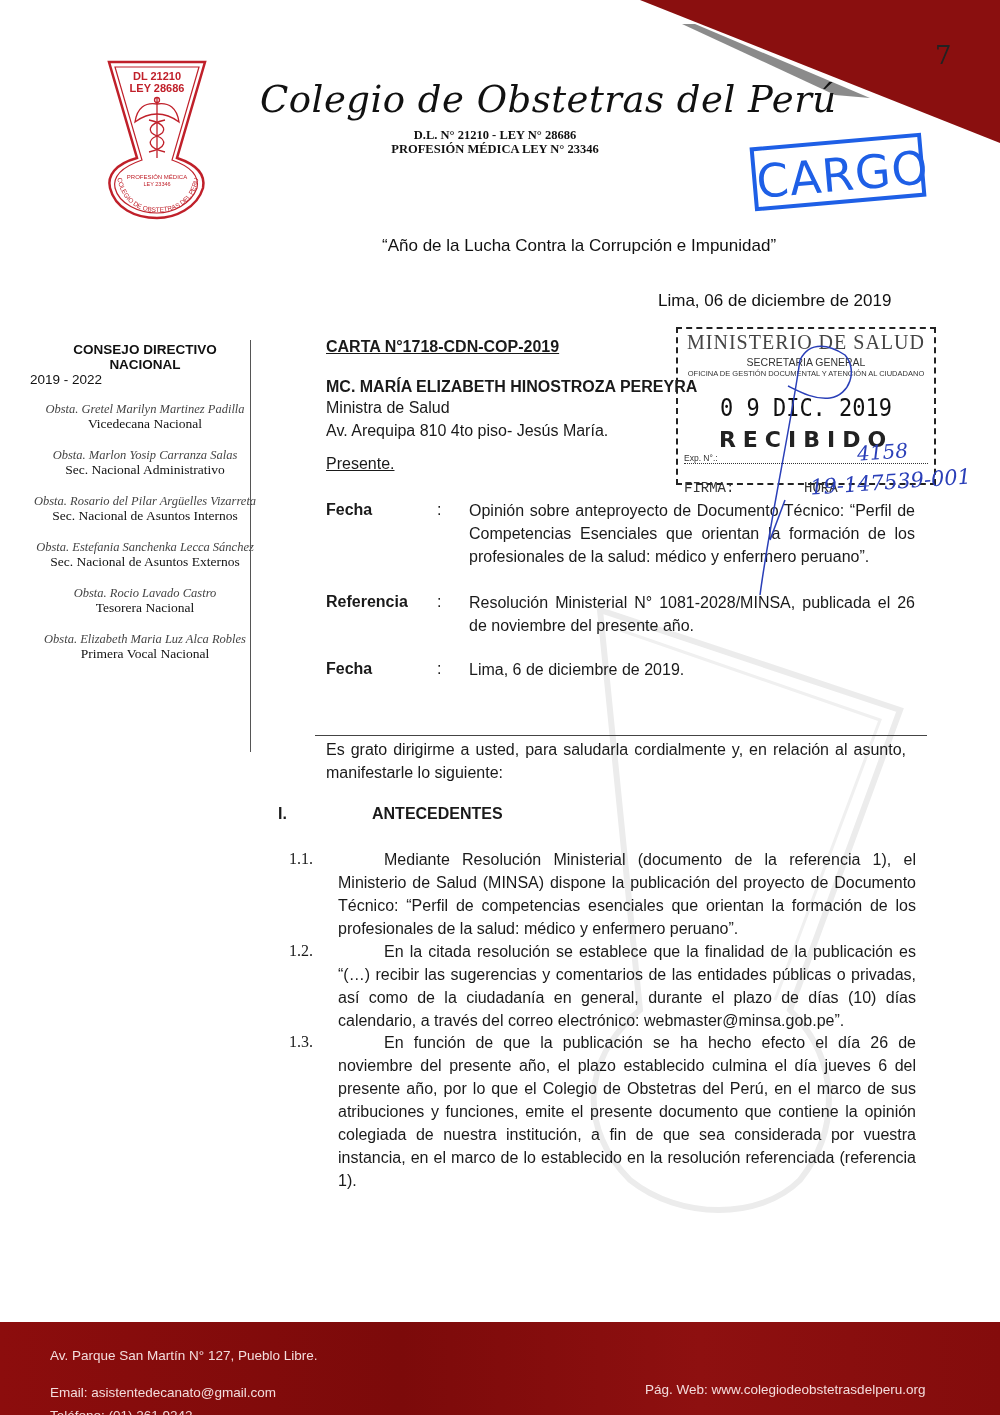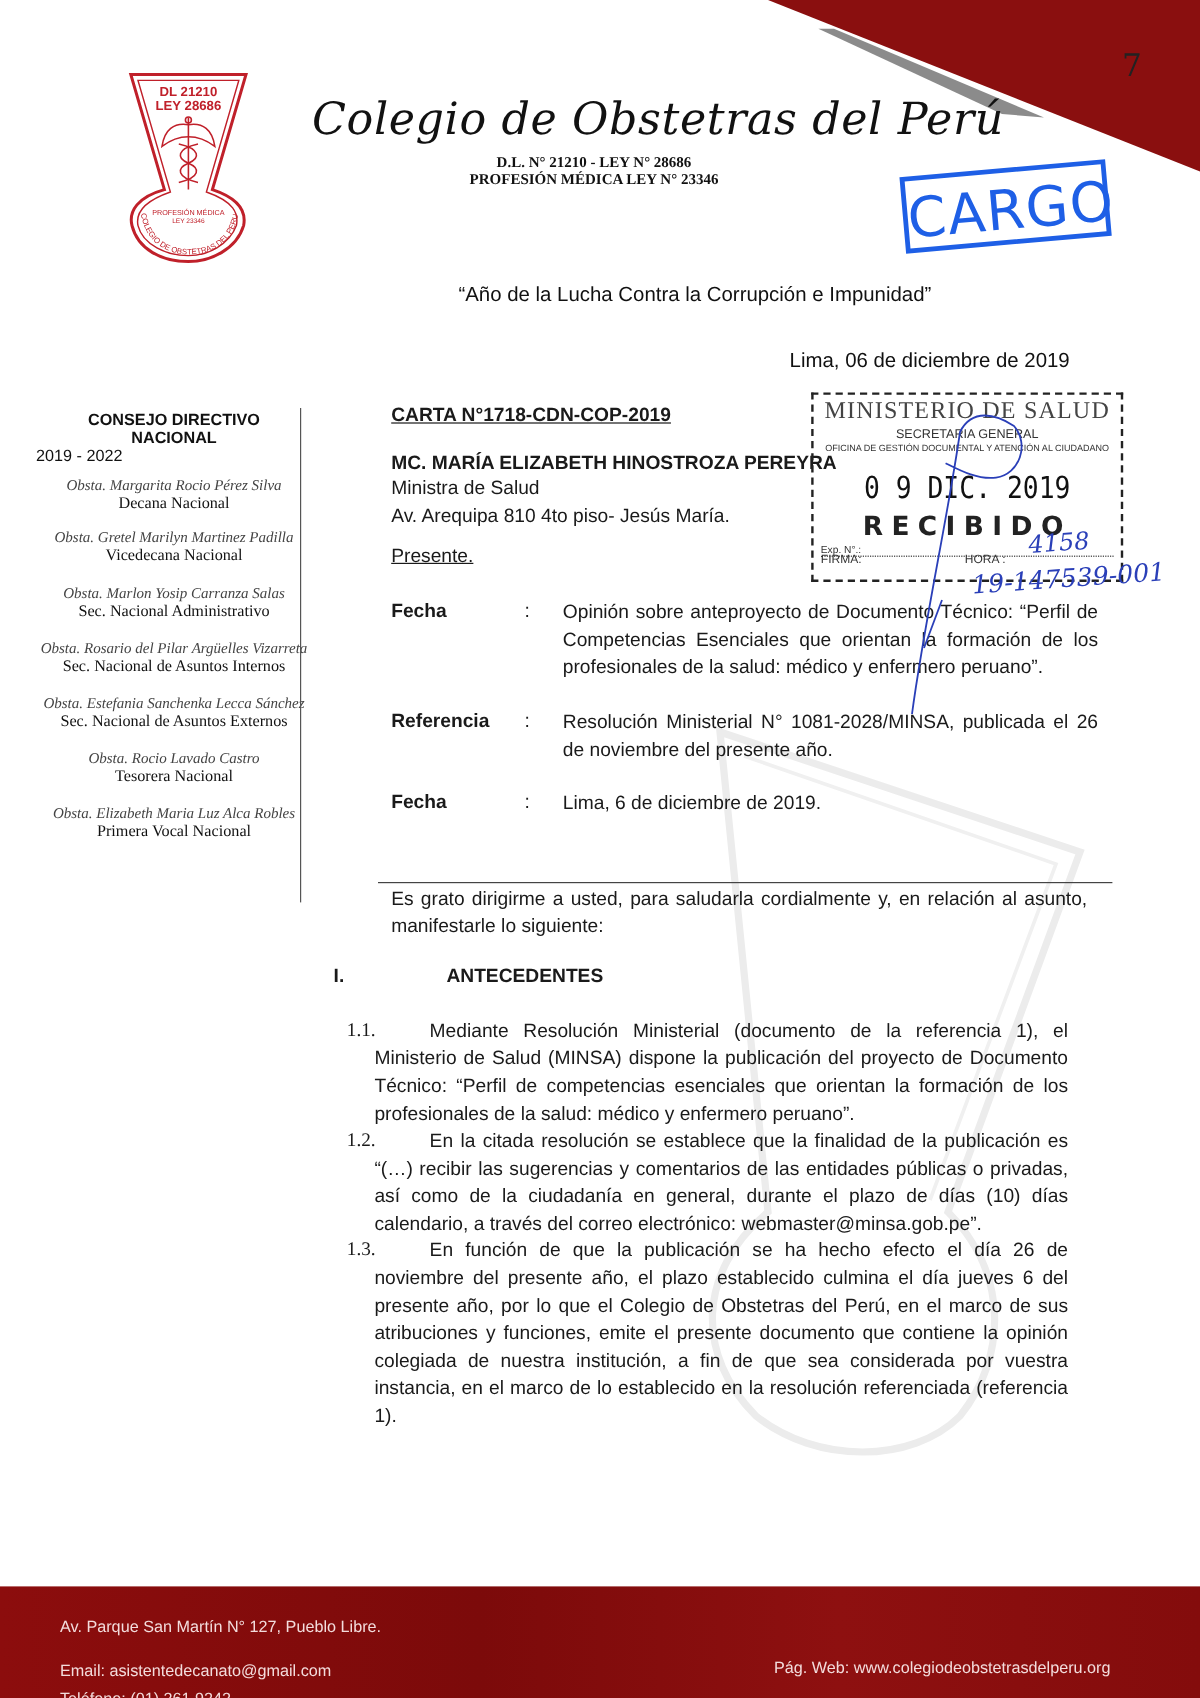--- a/index.html
+++ b/index.html
@@ -31,30 +31,30 @@
   #recipient-addr { left:326px; top:422px; font-size:16px; }
   #presente { left:326px; top:455px; font-size:16px; text-decoration:underline; }
   .field-label { left:326px; font-weight:bold; font-size:16px; }
   .field-colon { left:437px; font-size:16px; }
   .field-value { left:469px; width:446px; font-size:16px; line-height:23px; text-align:justify; }
   #divider { left:315px; top:735px; width:612px; height:1px; background:#444; }
   #greeting { left:326px; top:738px; width:580px; font-size:16px; line-height:23px; text-align:justify; }
   #sec-num { left:278px; top:805px; font-size:16px; font-weight:bold; }
   #sec-title { left:372px; top:805px; font-size:16px; font-weight:bold; }
   .item-num { left:289px; font-size:16px;font-family:Liberation Serif, serif; }
-  .item-text { left:312px; width:578px; font-size:16px; line-height:23px; text-align:justify; text-indent:46px; }
+  .item-text { left:338px; width:578px; font-size:16px; line-height:23px; text-align:justify; text-indent:46px; }
   
   #minsa-stamp { left:676px; top:327px; width:260px; height:158px; border:2px dashed #222; box-sizing:border-box; color:#222; background:transparent; }
   #stamp-title { position:absolute; left:0; top:2px; width:100%; text-align:center; font-family:"Liberation Serif", serif; font-size:20px; letter-spacing:1px; color:#444; }
   #stamp-sub1 { position:absolute; left:0; top:27px; width:100%; text-align:center; font-size:10.5px; color:#333; }
   #stamp-sub2 { position:absolute; left:0; top:40px; width:100%; text-align:center; font-size:7.5px; color:#333; white-space:nowrap; }
   #stamp-date { position:absolute; left:0; top:66px; width:100%; text-align:center; font-family:"DejaVu Sans Mono", monospace; font-size:22px; color:#111; transform:scaleY(1.15); }
   #stamp-status { position:absolute; left:0; top:98px; width:100%; text-align:center; font-family:"DejaVu Sans", sans-serif; font-weight:bold; font-size:22px; letter-spacing:7px; color:#222; }
   #stamp-exp { position:absolute; left:6px; top:124px; width:244px; font-size:8.5px; color:#333; border-bottom:1px dotted #333; }
-  #stamp-firma { position:absolute; left:6px; top:132px; width:244px; font-size:10px; color:#333; }
+  #stamp-firma { position:absolute; left:6px; top:151px; width:244px; font-size:14px; color:#333;font-family:Liberation Mono, monospace; }
   #hw-exp { left:857px; top:440px; font-family:"DejaVu Serif", serif; font-style:italic; color:#2a3fb8; font-size:20px; transform:rotate(-4deg); }
   #hw-code { left:810px; top:470px; font-family:"DejaVu Serif", serif; font-style:italic; color:#2a3fb8; font-size:21px; transform:rotate(-4deg); white-space:nowrap; }
   #sig-line { left:0; top:0; width:1000px; height:600px; pointer-events:none; }
   
   #watermark { left:560px; top:590px; width:360px; height:640px; }
   
   #footer { left:0; top:1322px; width:1000px; height:93px; background:#8a0f0f; background:linear-gradient(90deg,#8c0d0d,#7c0a0a 40%,#8e1010 70%,#840c0c); }
   .foot-text { font-family:"Liberation Sans", sans-serif; font-size:13.5px; color:#f3dcdc; white-space:nowrap; }
   #foot-addr { left:50px; top:1348px; }
   #foot-phone { left:50px; top:1408px;text-decoration:underline; }
@@ -96,24 +96,20 @@
 
 <div id="cargo" class="abs">CARGO</div>
 
 <div id="motto" class="abs">“Año de la Lucha Contra la Corrupción e Impunidad”</div>
 <div id="place-date" class="abs">Lima, 06 de diciembre de 2019</div>
 
 <div id="sidebar" class="abs">
   <div class="sb-head">CONSEJO DIRECTIVO</div>
   <div class="sb-head">NACIONAL</div>
   <div class="sb-years">2019 - 2022</div>
-  <div class="sb-member">
-    <div class="sb-name">Obsta. Margarita Rocio Pérez Silva</div>
-    <div class="sb-role">Decana Nacional</div>
-  </div>
   <div class="sb-member" style="margin-top:15px">
     <div class="sb-name">Obsta. Gretel Marilyn Martinez Padilla</div>
     <div class="sb-role">Vicedecana Nacional</div>
   </div>
   <div class="sb-member" style="margin-top:17px">
     <div class="sb-name">Obsta. Marlon Yosip Carranza Salas</div>
     <div class="sb-role">Sec. Nacional Administrativo</div>
   </div>
   <div class="sb-member" style="margin-top:17px">
     <div class="sb-name">Obsta. Rosario del Pilar Argüelles Vizarreta</div>

